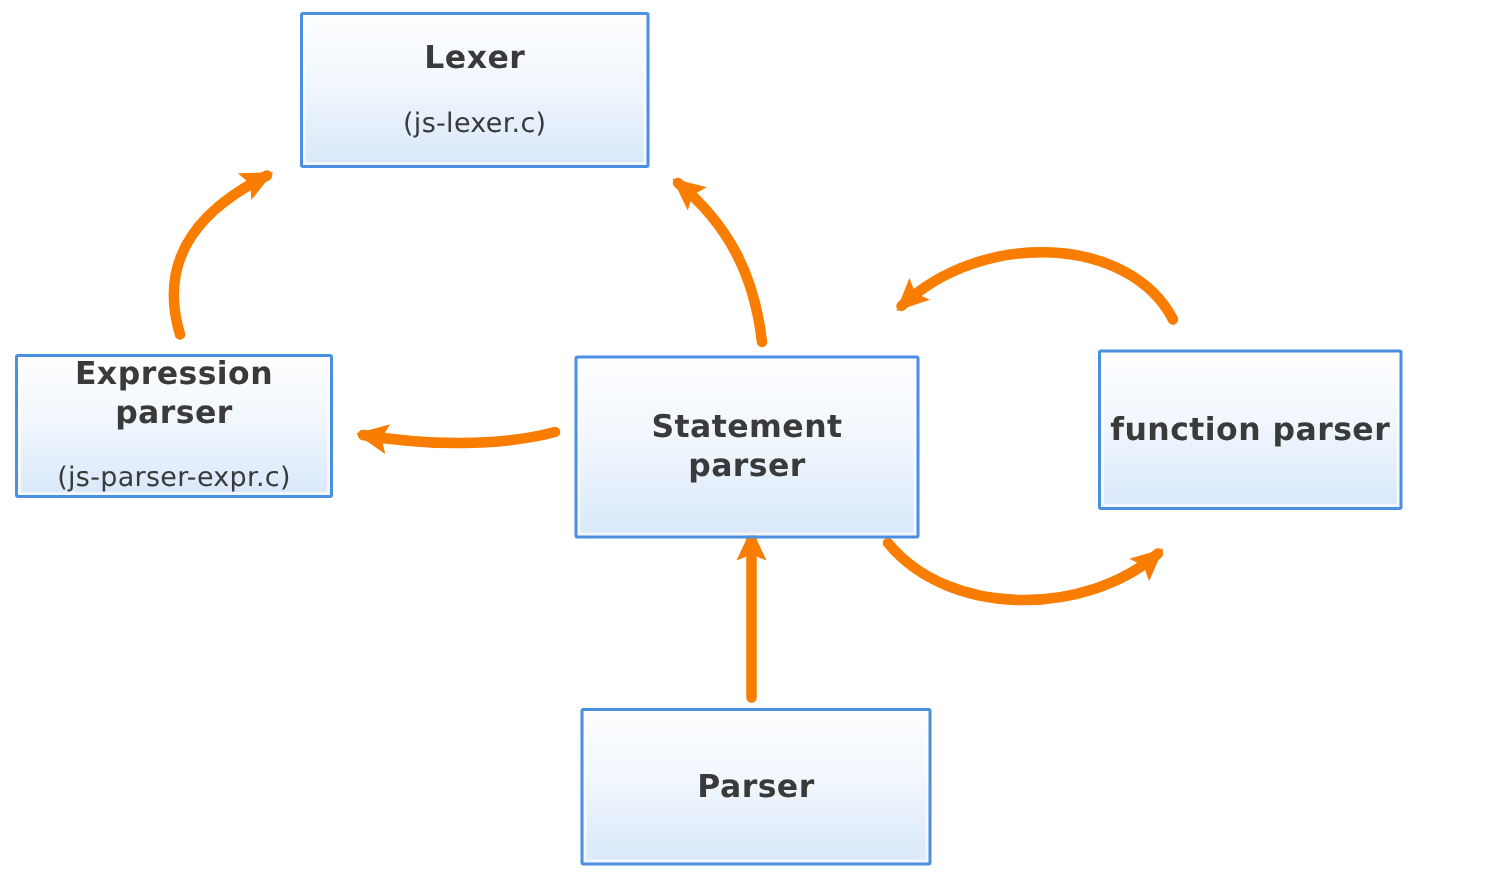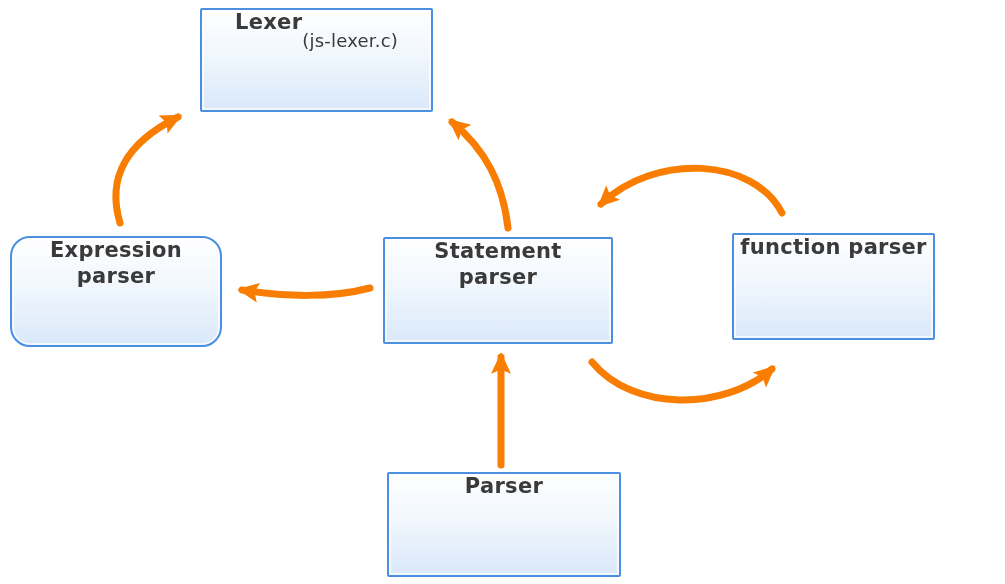--- a/index.html
+++ b/index.html
@@ -30,22 +30,22 @@
     stroke-linecap: round;
   }
   .node {
     position: absolute;
     box-sizing: border-box;
     border: 2px solid #4A8FE2;
     border-radius: 2px;
     background: linear-gradient(180deg, #FEFEFF 0%, #F1F7FD 45%, #D9E8FA 100%);
     box-shadow: inset 0 0 0 2px rgba(255,255,255,0.65);
     display: flex;
-    flex-direction: row;
-    align-items: flex-start;
+    flex-direction: column;
+    align-items: center;
     justify-content: center;
     text-align: center;
     color: #3A3A3A;
   }
   .node .title {
     font-size: 21px;
     font-weight: bold;
     line-height: 1.22;
     white-space: pre-line;
     letter-spacing: 0.3px;
@@ -76,26 +76,27 @@
     <path class="edge" d="M 782 213 C 754 158 656 152 601 204" marker-end="url(#arrowhead)"></path>
     <path class="edge" d="M 592 362 C 633 412 724 411 772 369" marker-end="url(#arrowhead)"></path>
     <path class="edge" d="M 501 465 L 501 357" marker-end="url(#arrowhead)"></path>
   </svg>
 
   <div class="node" style="left:200px; top:8px; width:233px; height:104px;">
     <div class="title">Lexer</div>
     <div class="subtitle">(js-lexer.c)</div>
   </div>
 
-  <div class="node" style="left:10px; top:236px; width:212px; height:111px;border-radius:20px;">
+  <div class="node" style="left:10px; top:236px; width:212px; height:96px;">
     <div class="title">Expression
 parser</div>
+    <div class="subtitle">(js-parser-expr.c)</div>
   </div>
 
-  <div class="node" style="left:383px; top:237px; width:230px; height:107px;">
+  <div class="node" style="left:383px; top:237px; width:230px; height:122px;">
     <div class="title">Statement
 parser</div>
   </div>
 
   <div class="node" style="left:732px; top:233px; width:203px; height:107px;">
     <div class="title">function parser</div>
   </div>
 
   <div class="node" style="left:387px; top:472px; width:234px; height:105px;">
     <div class="title">Parser</div>

